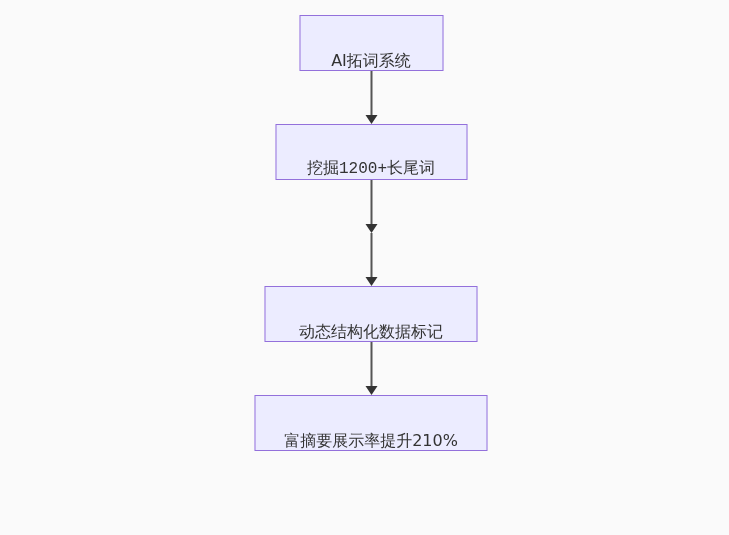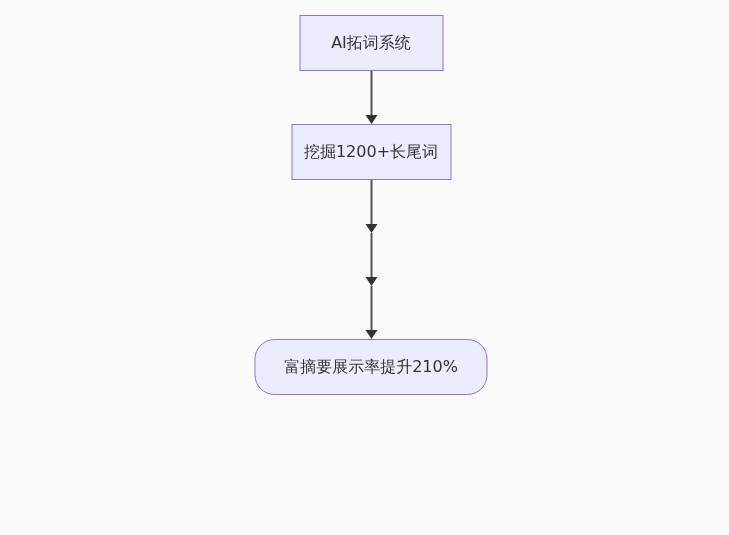--- a/index.html
+++ b/index.html
@@ -22,37 +22,37 @@
     top: 15px;
     transform: translateX(-50%);
     display: flex;
     flex-direction: column;
     align-items: center;
   }
   .flow-node {
     box-sizing: border-box;
     height: 56px;
     display: flex;
-    align-items: center;
+    align-items: flex-end;
     justify-content: center;
     background: var(--node-fill, #ECECFF);
     border: 1px solid var(--node-border, #9370DB);
     color: var(--node-text, #333333);
     font-size: 16px;
     line-height: 1.2;
     white-space: nowrap;
     padding: 0 41px;
     text-align: center;
   }
   
   .flow-node[data-index="0"] { width: 144px; }
-  .flow-node[data-index="1"] { width: 160px; }
+  .flow-node[data-index="1"] { width: 192px; font-family: Liberation Mono, monospace; }
   .flow-node[data-index="2"] { width: 220px; }
   .flow-node[data-index="3"] { width: 213px; }
-  .flow-node[data-index="4"] { width: 233px; border-radius: 20px; }
+  .flow-node[data-index="4"] { width: 233px; }
 
   .edge-arrow {
     display: flex;
     flex-direction: column;
     align-items: center;
     height: 53px;
   }
   .edge-line {
     width: 2px;
     flex: 1 1 auto;
@@ -83,20 +83,23 @@
     <span>挖掘1200+长尾词</span>
   </div>
       <div class="edge-arrow">
     <div class="edge-line"></div>
     <div class="edge-head"></div>
   </div>
       <div class="edge-arrow">
     <div class="edge-line"></div>
     <div class="edge-head"></div>
   </div>
+      <div class="flow-node" data-index="3">
+    <span>动态结构化数据标记</span>
+  </div>
       <div class="edge-arrow">
     <div class="edge-line"></div>
     <div class="edge-head"></div>
   </div>
       <div class="flow-node" data-index="4">
     <span>富摘要展示率提升210%</span>
   </div>
     </div>
 </div>
 

